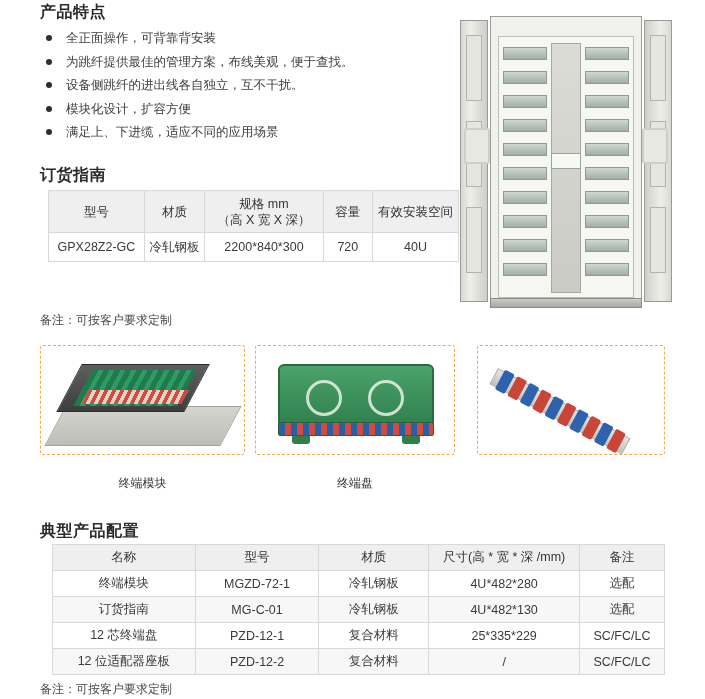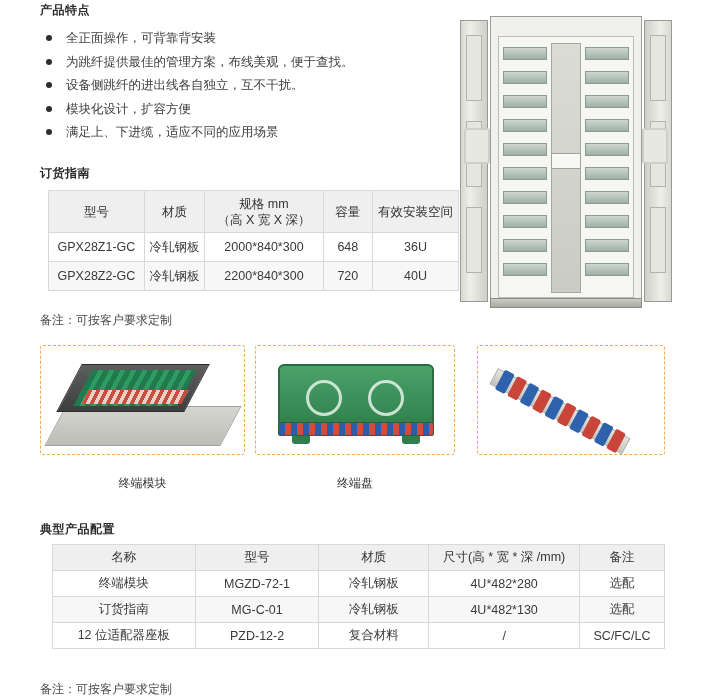--- a/index.html
+++ b/index.html
@@ -7,21 +7,21 @@
     margin: 0; padding: 0;
     width: 705px; height: 699px;
     background: #ffffff;
     font-family: "Liberation Sans", sans-serif;
     color: #3a3a3a;
   }
   .page { position: relative; width: 705px; height: 699px; overflow: hidden; }
 
   
   .section-title {
-    font-size: 12px;
+    font-size: 16px;
     font-weight: bold;
     color: #2b2b2b;
     letter-spacing: 0.5px;
   }
   #features-title { position: absolute; left: 40px; top: 2px; }
   #order-title    { position: absolute; left: 40px; top: 165px; }
   #config-title   { position: absolute; left: 40px; top: 521px; }
 
   
   .feature-list {
@@ -363,27 +363,20 @@
         <td class="col-mat">材质</td>
         <td class="col-spec">
           <div>规格 mm</div>
           <div>（高 X 宽 X 深）</div>
         </td>
         <td class="col-cap">容量</td>
         <td class="col-space">有效安装空间</td>
       </tr>
     </thead>
     <tbody>
-      <tr>
-        <td>GPX28Z1-GC</td>
-        <td>冷轧钢板</td>
-        <td>2000*840*300</td>
-        <td>648</td>
-        <td>36U</td>
-      </tr>
       <tr>
         <td>GPX28Z2-GC</td>
         <td>冷轧钢板</td>
         <td>2200*840*300</td>
         <td>720</td>
         <td>40U</td>
       </tr>
     </tbody>
   </table>
 
@@ -448,20 +441,27 @@
         <td>选配</td>
       </tr>
       <tr>
         <td>订货指南</td>
         <td>MG-C-01</td>
         <td>冷轧钢板</td>
         <td>4U*482*130</td>
         <td>选配</td>
       </tr>
       <tr>
+        <td>12 芯终端盘</td>
+        <td>PZD-12-1</td>
+        <td>复合材料</td>
+        <td>25*335*229</td>
+        <td>SC/FC/LC</td>
+      </tr>
+      <tr>
         <td>12 位适配器座板</td>
         <td>PZD-12-2</td>
         <td>复合材料</td>
         <td>/</td>
         <td>SC/FC/LC</td>
       </tr>
     </tbody>
   </table>
 
   <div class="note" id="config-note">备注：可按客户要求定制</div>

